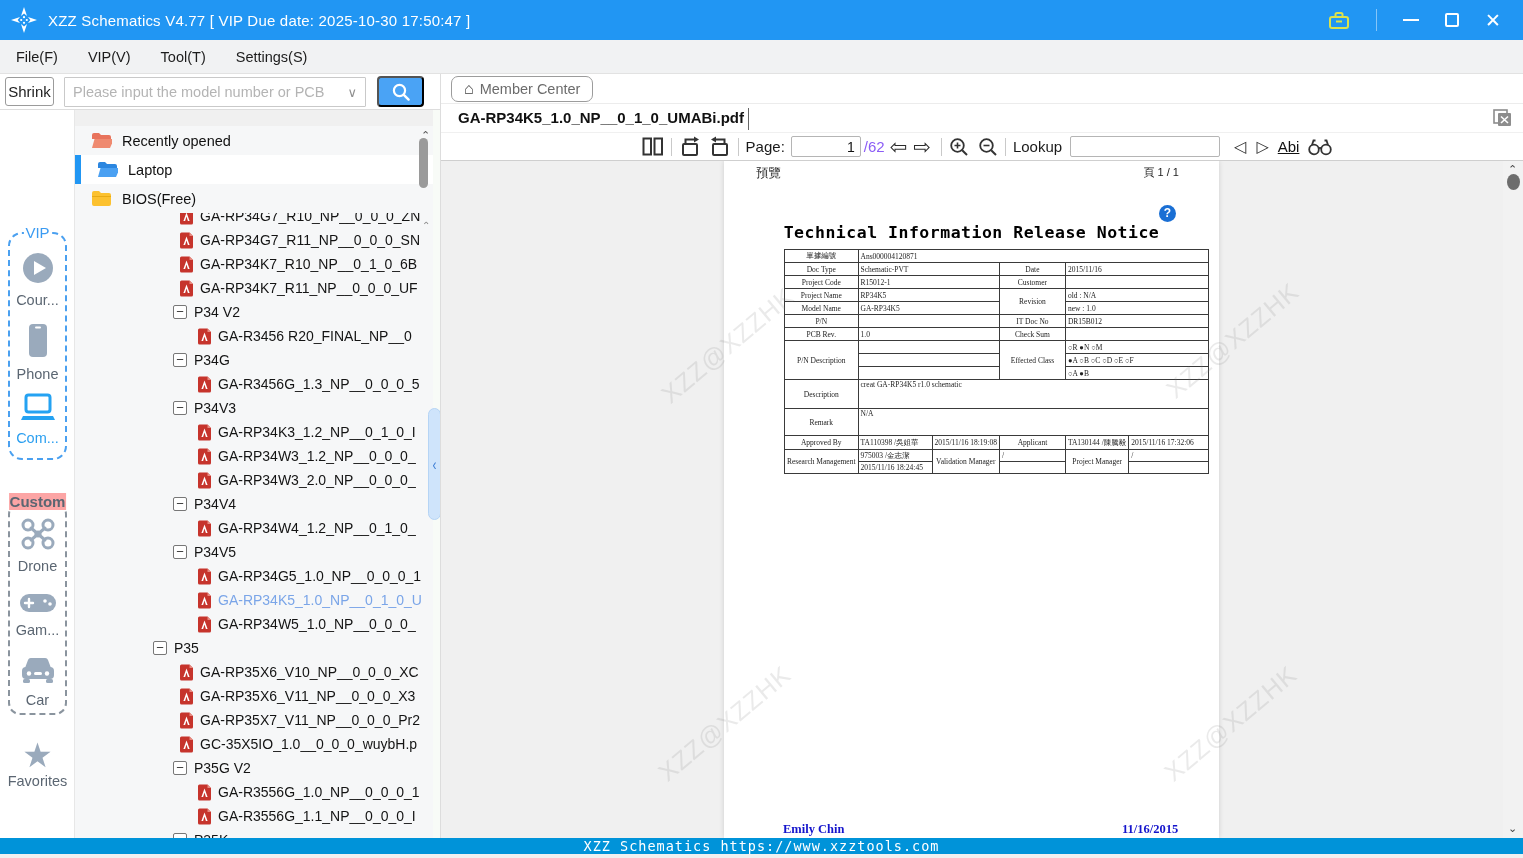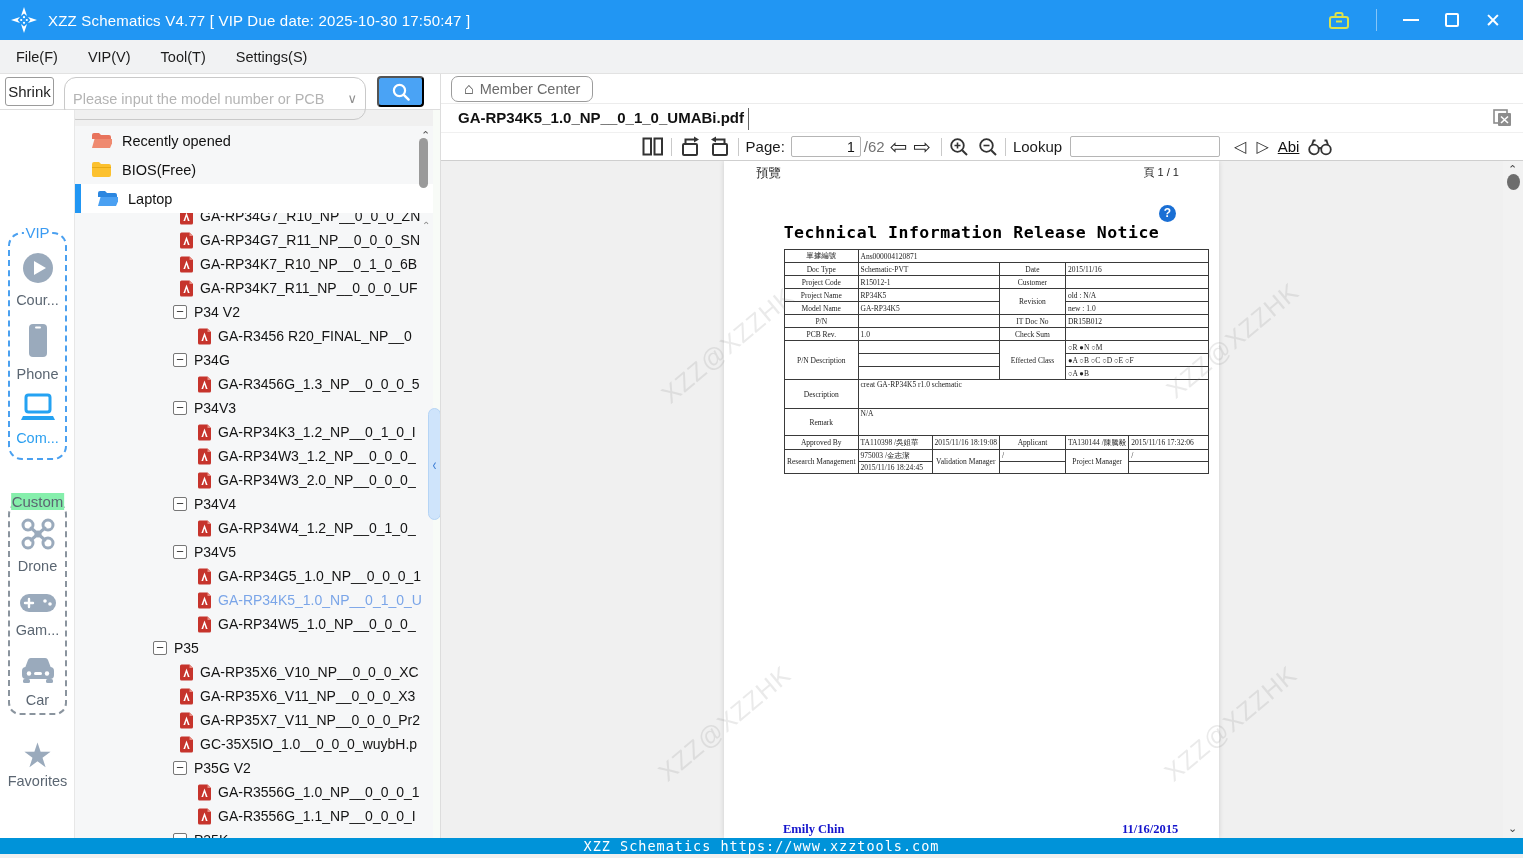--- a/index.html
+++ b/index.html
@@ -16,32 +16,32 @@
   .win-max { width:14px; height:14px; border:2px solid #fff; border-radius:2px; display:inline-block; }
   .win-close { font-size:19px; line-height:19px; color:#fff; }
 
   
   .menubar { position:absolute; left:0; top:40px; width:1523px; height:34px; background:#f1f2f3; border-bottom:1px solid #e2e2e2; display:flex; align-items:center; gap:30px; padding-left:16px; }
   .menuitem { font-size:14.5px; color:#1c1c1c; }
 
   
   .searchrow { position:absolute; left:0; top:74px; width:440px; height:36px; background:#fff; border-bottom:1px solid #ddd; }
   .shrink-btn { position:absolute; left:5px; top:3px; width:49px; height:29px; background:#fff; border:1px solid #9b9b9b; border-radius:3px; font-size:15px; color:#1c1c1c; display:flex; align-items:center; justify-content:center; }
-  .model-input { position:absolute; left:64px; top:3px; width:302px; height:43px; border:1px solid #c9c9c9; border-radius:12px; display:flex; align-items:center; padding:0 8px; }
+  .model-input { position:absolute; left:64px; top:3px; width:302px; height:30px; border:1px solid #c9c9c9; border-radius:1px; display:flex; align-items:center; padding:0 8px; }
   .model-input input { border:none; outline:none; flex:1; font-size:14.5px; color:#333; font-family:"Liberation Sans",sans-serif; }
   .model-input input::placeholder { color:#b4b4b4; }
   .model-chevron { color:#8f8f8f; font-size:13px; }
   .search-btn { position:absolute; left:377px; top:2px; width:47px; height:31px; background:#4aa3f5; border-radius:4px; display:flex; align-items:center; justify-content:center; }
 
   
   .iconbar { position:absolute; left:0; top:110px; width:75px; height:728px; background:#fff; border-right:1px solid #e7e7e7; }
   .vipbox { position:absolute; left:8px; top:122px; width:59px; height:228px; border:2px dashed #4aa0f0; border-radius:14px; }
   .vipbox-label { position:absolute; left:50%; top:-10px; transform:translateX(-50%); background:#fff; padding:0 2px; color:#3b9bf2; font-size:15px; }
   .custombox { position:absolute; left:8px; top:392px; width:59px; height:213px; border:2px dashed #8a949e; border-radius:12px; }
-  .custombox-label { position:absolute; left:50%; top:-11px; transform:translateX(-50%); background:#86efac; padding:0 1px; color:#5b6672; font-size:15px; }
+  .custombox-label { position:absolute; left:50%; top:-11px; transform:translateX(-50%); background:#fca5a5; padding:0 1px; color:#5b6672; font-size:15px;font-weight:bold; }
   .sb-item { position:absolute; left:0; width:59px; text-align:center; }
   .sb-item .lbl { display:block; font-size:14.5px; color:#5b6672; margin-top:2px; white-space:nowrap; }
   .sb-item .lbl.blue { color:#2b9ff0; }
   .fav-item { position:absolute; left:0; top:628px; width:75px; text-align:center; }
   .fav-star { font-size:34px; color:#9aaabc; line-height:34px; }
   .fav-lbl { font-size:14.5px; color:#5b6672; }
 
   
   .treepanel { position:absolute; left:75px; top:126px; width:358px; height:728px; background:#f6f7f8; overflow:hidden; }
   .gapstrip { position:absolute; left:433px; top:110px; width:7px; height:728px; background:#f8fbf7; }
@@ -73,21 +73,21 @@
   .member-home { font-size:16px; color:#444; }
   .tabbar { position:absolute; left:0; top:30px; width:1083px; height:29px; background:#fff; border-bottom:1px solid #f0f0f0; }
   .tabname { position:absolute; left:17px; top:5px; font-size:15px; font-weight:bold; color:#111; }
   .tab-sep { position:absolute; left:307px; top:4px; width:1px; height:22px; background:#666; }
   .closedoc { position:absolute; right:12px; top:5px; width:19px; height:18px; }
   .toolbar { position:absolute; left:0; top:59px; width:1083px; height:28px; background:#fff; border-bottom:1px solid #cfcfcf; display:flex; align-items:center; padding-left:10px;justify-content:center; }
   .tbi { display:flex; align-items:center; justify-content:center; color:#333; }
   .tsep { width:1px; height:18px; background:#c9c9c9; margin:0 7px; }
   .pagelabel,.lookuplabel { font-size:15px; color:#1a1a1a; }
   .pageinput { width:70px; height:21px; border:1px solid #b5b5b5; border-radius:2px; text-align:right; font-size:14px; padding-right:5px; margin-left:6px; font-family:"Liberation Sans",sans-serif; color:#111; outline:none; }
-  .pagetotal { font-size:15px; color:#737373; margin:0 2px 0 3px; }
+  .pagetotal { font-size:15px; color:#8b5cf6; margin:0 2px 0 3px; }
   .blockarrow { font-size:21px; color:#2b2b2b; margin:0 3px; }
   .lookupinput { width:150px; height:21px; border:1px solid #b5b5b5; border-radius:2px; margin-left:8px; font-size:13px; outline:none; }
   .tri { font-size:16px; color:#2b2b2b; margin:0 5px; }
   .abi { font-size:15px; color:#111; text-decoration:underline; margin:0 4px; }
 
   
   .viewer { position:absolute; left:0; top:87px; width:1062px; height:677px; background:#f0f0f0; overflow:hidden; }
   .pdfpage { position:absolute; left:283px; top:0; width:495px; height:677px; background:#fff; box-shadow:0 0 5px rgba(0,0,0,.14); }
   .pv-preview { position:absolute; left:32px; top:4px; font-size:12.5px; color:#222; }
   .pv-pageind { position:absolute; right:40px; top:4px; font-size:11px; color:#222; }
@@ -235,33 +235,33 @@
 </div>
 
 <div class="treepanel">
   <div class="folder-row">
     <svg class="folder-ic" viewBox="0 0 21 17">
       <path d="M1 3 a2 2 0 0 1 2-2 h5 l2 2 h8 a2 2 0 0 1 2 2 v2 H1 Z" fill="#e8735c"></path>
       <path d="M3.5 7 H23 L19 16 H1 Z" fill="#ef8a70"></path>
     </svg>
     <span>Recently opened</span>
   </div>
+  <div class="folder-row sel">
+    <svg class="folder-ic" viewBox="0 0 21 17">
+      <path d="M1 3 a2 2 0 0 1 2-2 h5 l2 2 h8 a2 2 0 0 1 2 2 v2 H1 Z" fill="#2b86e0"></path>
+      <path d="M3.5 7 H23 L19 16 H1 Z" fill="#4aa0f2"></path>
+    </svg>
+    <span>Laptop</span>
+  </div>
   <div class="folder-row">
     <svg class="folder-ic" viewBox="0 0 21 17">
       <path d="M1 3 a2 2 0 0 1 2-2 h5 l2 2 h8 a2 2 0 0 1 2 2 v9 a2 2 0 0 1 -2 2 H3 a2 2 0 0 1 -2 -2 Z" fill="#fcc12f"></path>
       <path d="M1 6 h19 v1 H1 Z" fill="#e8aa14"></path>
     </svg>
     <span>BIOS(Free)</span>
-  </div>
-  <div class="folder-row sel">
-    <svg class="folder-ic" viewBox="0 0 21 17">
-      <path d="M1 3 a2 2 0 0 1 2-2 h5 l2 2 h8 a2 2 0 0 1 2 2 v2 H1 Z" fill="#2b86e0"></path>
-      <path d="M3.5 7 H23 L19 16 H1 Z" fill="#4aa0f2"></path>
-    </svg>
-    <span>Laptop</span>
   </div>
 
   <div class="treelist">
       <div class="trow f1 first">
         <span class="pdficon"><svg width="15" height="17" viewBox="0 0 15 17">
             <path d="M1 2 a1.5 1.5 0 0 1 1.5-1.5 h8 L14 4 v11 a1.5 1.5 0 0 1 -1.5 1.5 h-10 A1.5 1.5 0 0 1 1 15 Z" fill="#c6342c"></path>
             <path d="M10.5 0.5 L14 4 h-3.5 Z" fill="#e88a80"></path>
             <path d="M7.5 4.5 L10.6 13 H8.9 L7.5 8.6 L6.1 13 H4.4 Z" fill="#fff"></path>
           </svg></span>
         <span class="tlabel">GA-RP34G7_R10_NP__0_0_0_ZN</span>

